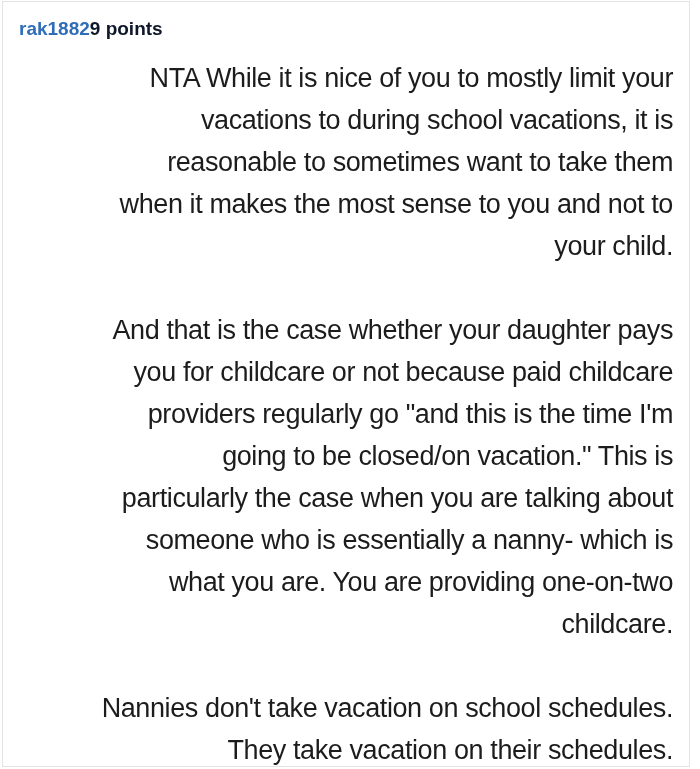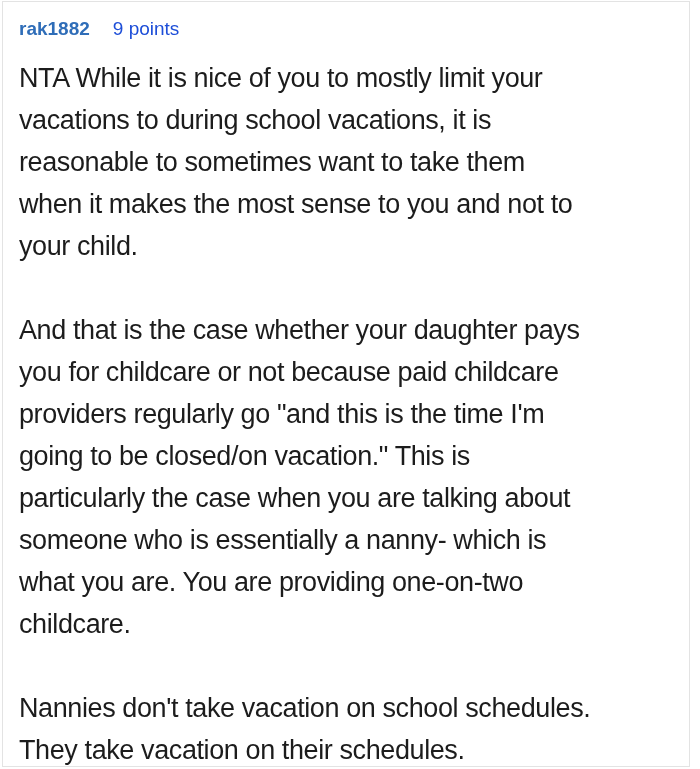--- a/index.html
+++ b/index.html
@@ -19,44 +19,44 @@
     width: 688px;
     height: 766px;
     background: #ffffff;
     border: 1px solid #e3e3e3;
     padding: 14px 16px 0 16px;
     overflow: hidden;
   }
   .comment-header {
     display: flex;
     align-items: baseline;
-    gap: 23px;
     font-size: 19px;
     line-height: 26px;
   }
   .username {
     color: #2f6db8;
     font-weight: bold;
     text-decoration: none;
     cursor: pointer;
   }
   .meta {
-    color: #1d4ed8;
-    font-weight: normal;
+    color: #0f172a;
+    font-weight: bold;
   }
   .comment-body {
     margin-top: 15px;
     font-size: 27px;
     line-height: 42px;
     color: #1c1c1c;
     letter-spacing: -0.4px;
   }
   .comment-body p {
     margin: 0 0 42px 0;
     white-space: pre-line;
+    text-align: right;
   }
   .comment-body p:last-child {
     margin-bottom: 0;
   }
 </style>
 </head>
 <body>
 
 <div class="comment-card">
   <div class="comment-header">

